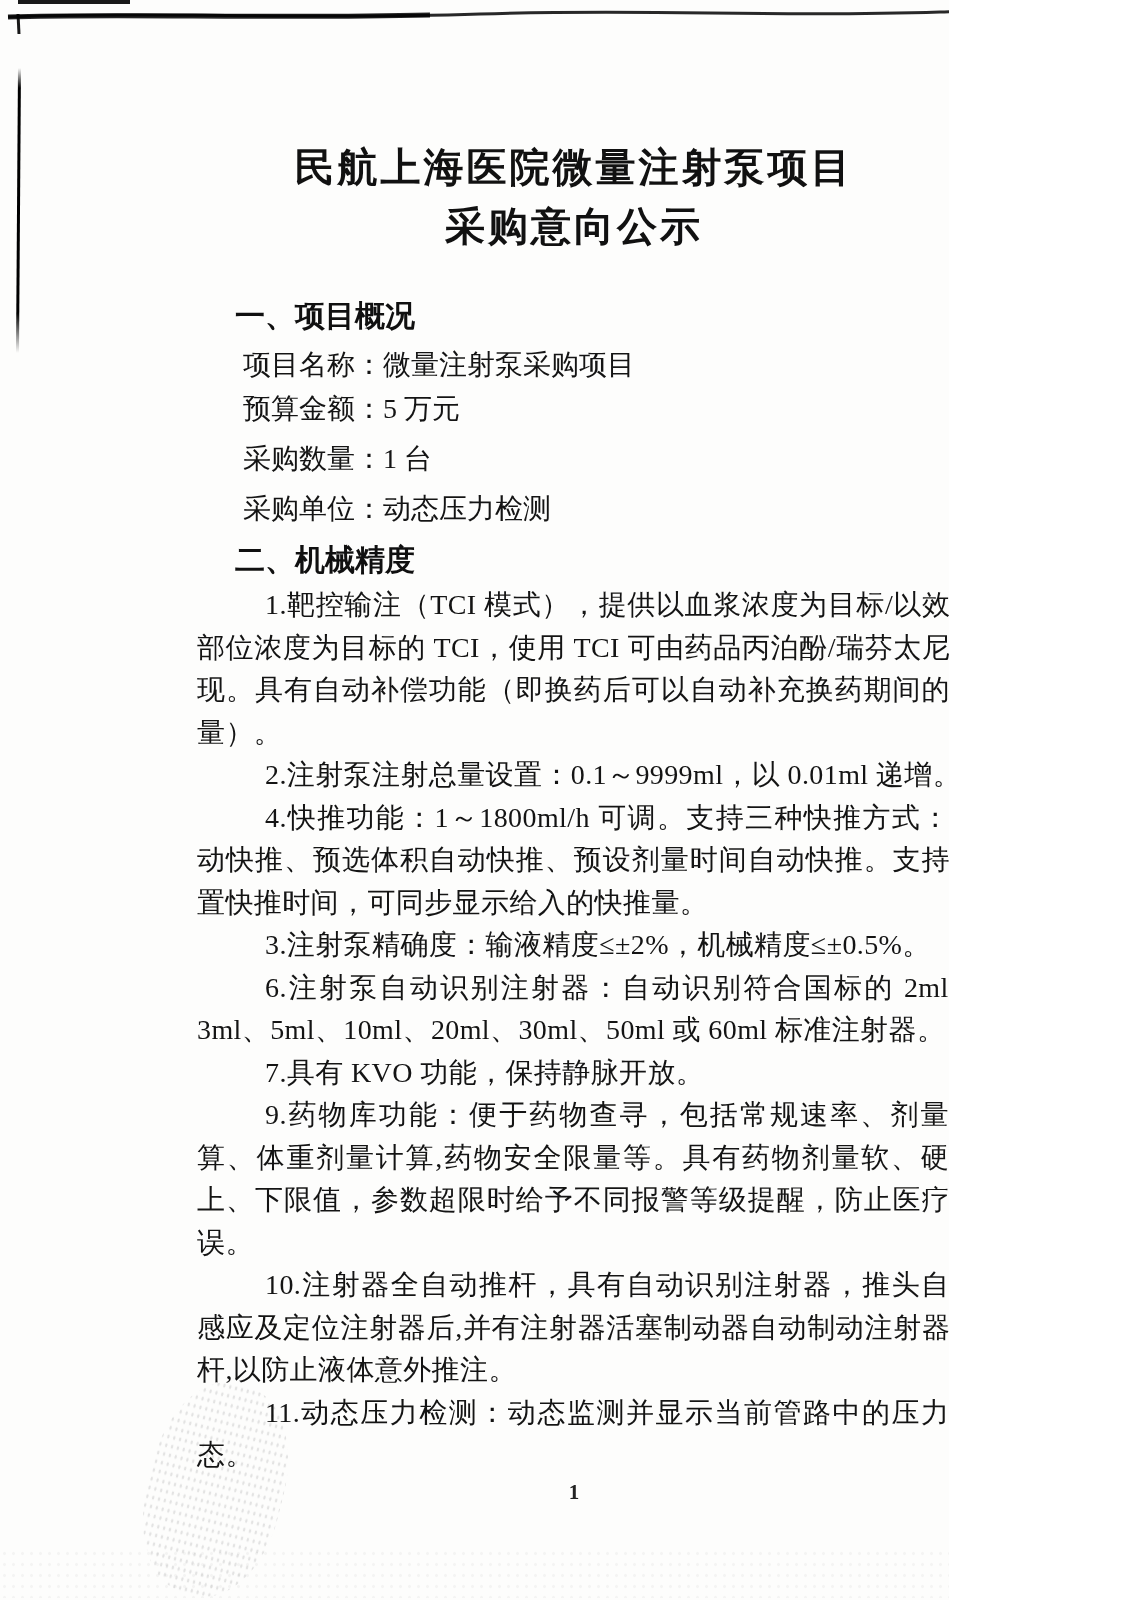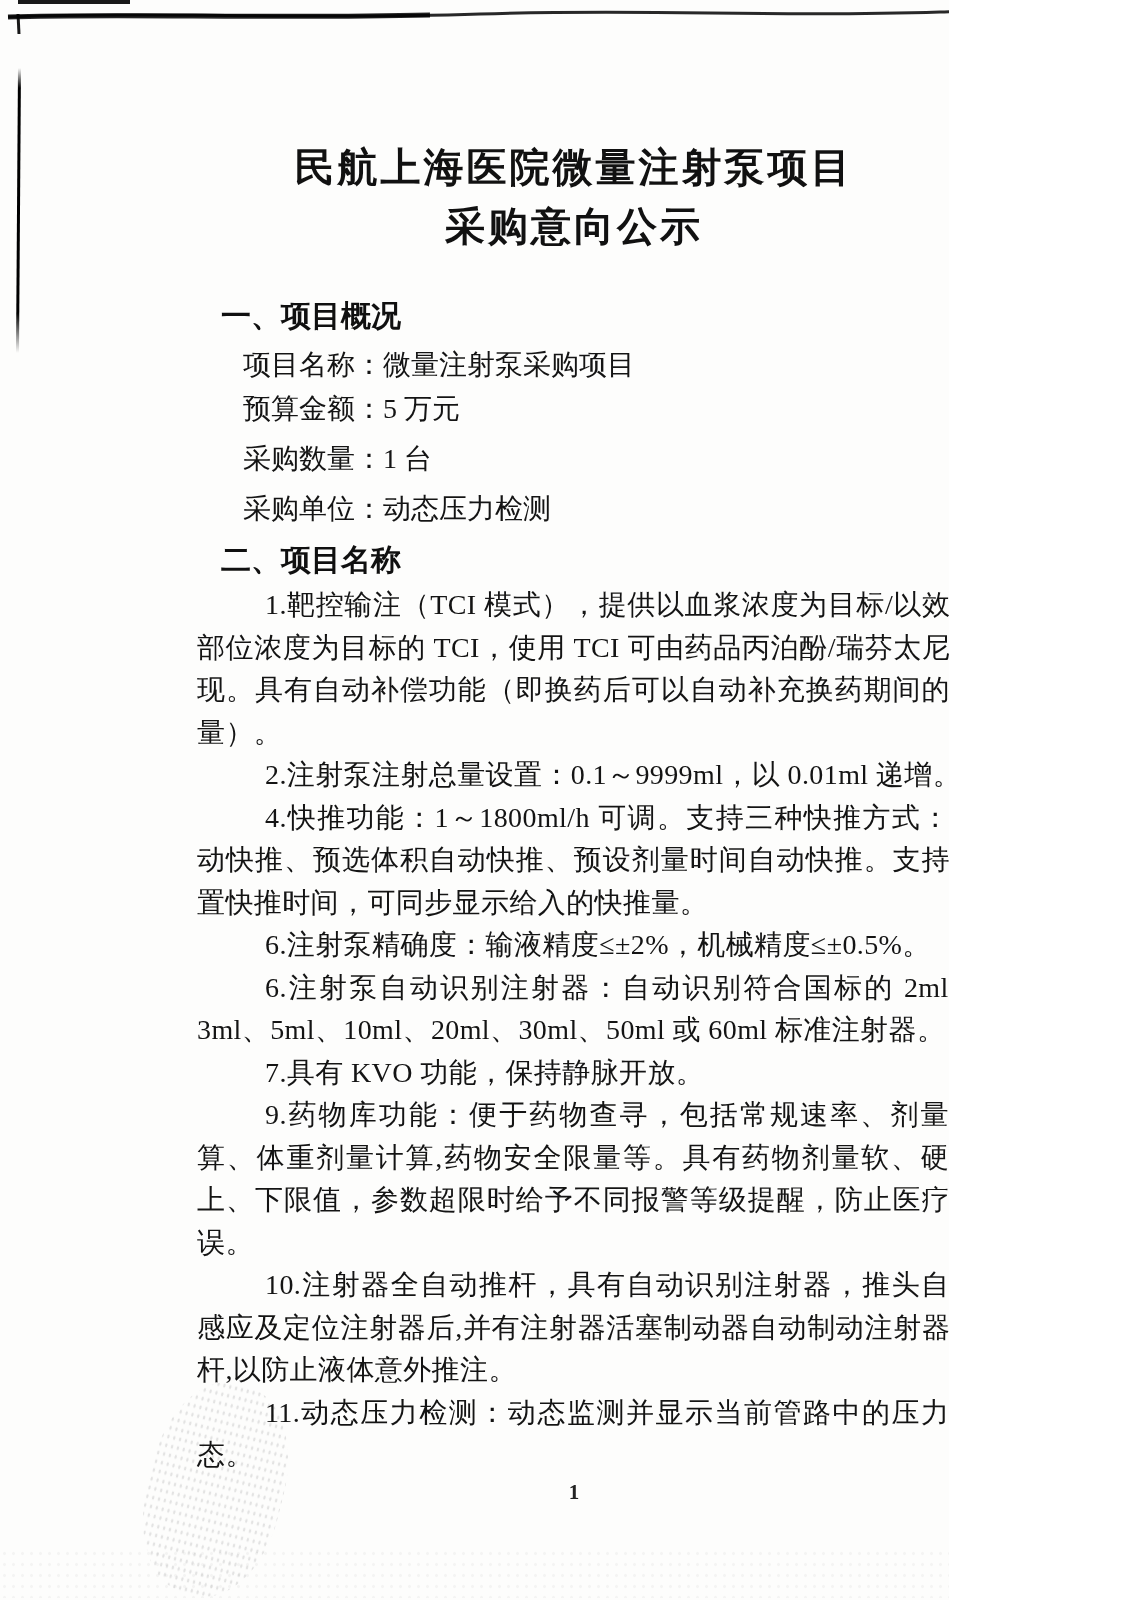--- a/index.html
+++ b/index.html
@@ -64,21 +64,21 @@
   }
   .doc {
     position: absolute;
     top: 297px;
     left: 197px;
     width: 782px;
     font-size: 28px;
     color: #141414;
   }
   .section-heading {
-    margin: 0 0 0 24px;
+    margin: 0 0 0 38px;
     font-family: "Liberation Sans", sans-serif;
     font-weight: bold;
     font-size: 30px;
     line-height: 38px;
     color: #101010;
   }
   .fields { margin-top: 8px; }
   .field {
     margin-left: 46px;
     line-height: 44px;
@@ -132,32 +132,32 @@
 
         <div class="field"><span>项目名称：</span><span>微量注射泵采购项目</span></div>
 
         <div class="field"><span>预算金额：</span><span>5 万元</span></div>
 
         <div class="field"><span>采购数量：</span><span>1 台</span></div>
 
         <div class="field"><span>采购单位：</span><span>动态压力检测</span></div>
       </div>
 
-    <div class="section-heading specs-heading">二、项目名称</div>
+    <div class="section-heading specs-heading">二、机械精度</div>
 
     <div class="specs">
 
         <p class="spec"><span>1.靶控输注（TCI 模式），提供以血浆浓度为目标/以效应部位浓度为目标的 TCI，使用 TCI 可由药品丙泊酚/瑞芬太尼实现。具有自动补偿功能（即换药后可以自动补充换药期间的药量）。</span></p>
 
         <p class="spec"><span>2.注射泵注射总量设置：0.1～9999ml，以 0.01ml 递增。</span></p>
 
 
         <p class="spec"><span>4.快推功能：1～1800ml/h 可调。支持三种快推方式：手动快推、预选体积自动快推、预设剂量时间自动快推。支持预置快推时间，可同步显示给入的快推量。</span></p>
 
-        <p class="spec"><span>6.注射泵精确度：输液精度≤±2%，机械精度≤±0.5%。</span></p>
+        <p class="spec"><span>3.注射泵精确度：输液精度≤±2%，机械精度≤±0.5%。</span></p>
 
         <p class="spec"><span>6.注射泵自动识别注射器：自动识别符合国标的 2ml、3ml、5ml、10ml、20ml、30ml、50ml 或 60ml 标准注射器。</span></p>
 
         <p class="spec"><span>7.具有 KVO 功能，保持静脉开放。</span></p>
 
 
         <p class="spec"><span>9.药物库功能：便于药物查寻，包括常规速率、剂量换算、体重剂量计算,药物安全限量等。具有药物剂量软、硬、上、下限值，参数超限时给予不同报警等级提醒，防止医疗错误。</span></p>
 
         <p class="spec"><span>10.注射器全自动推杆，具有自动识别注射器，推头自动感应及定位注射器后,并有注射器活塞制动器自动制动注射器针杆,以防止液体意外推注。</span></p>
 

